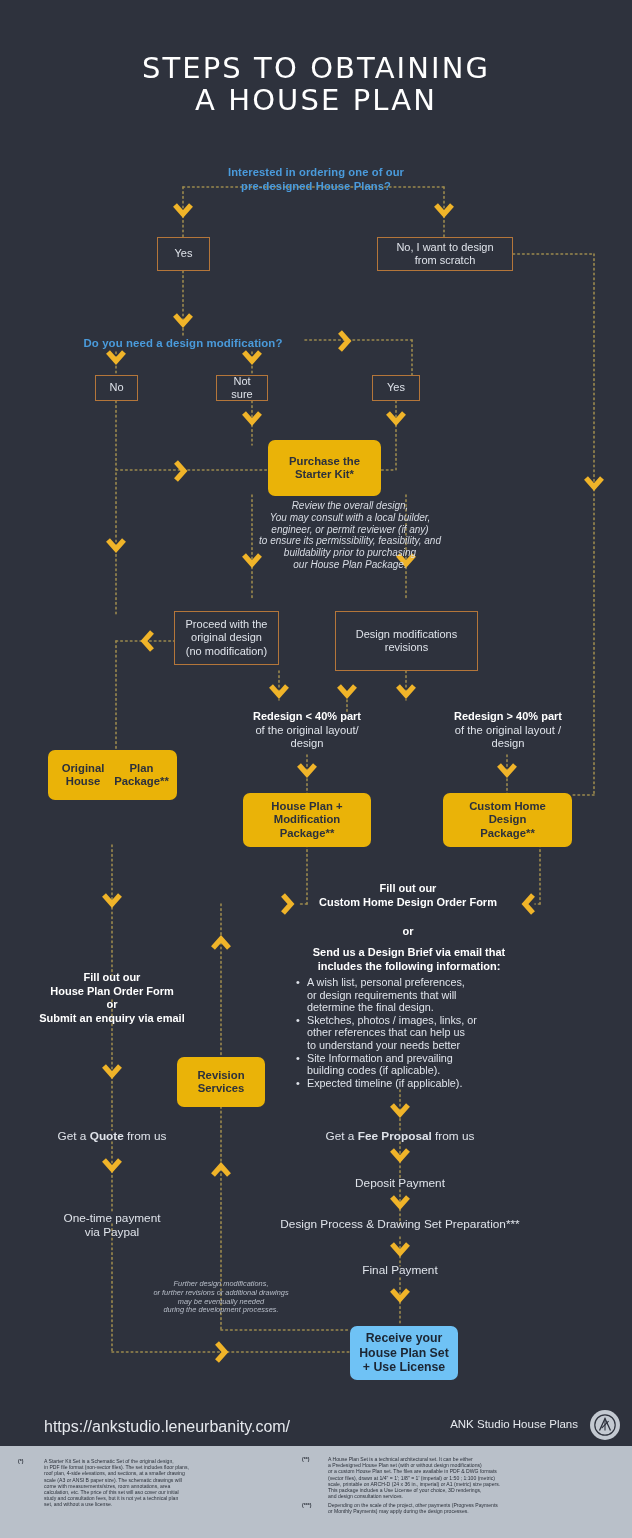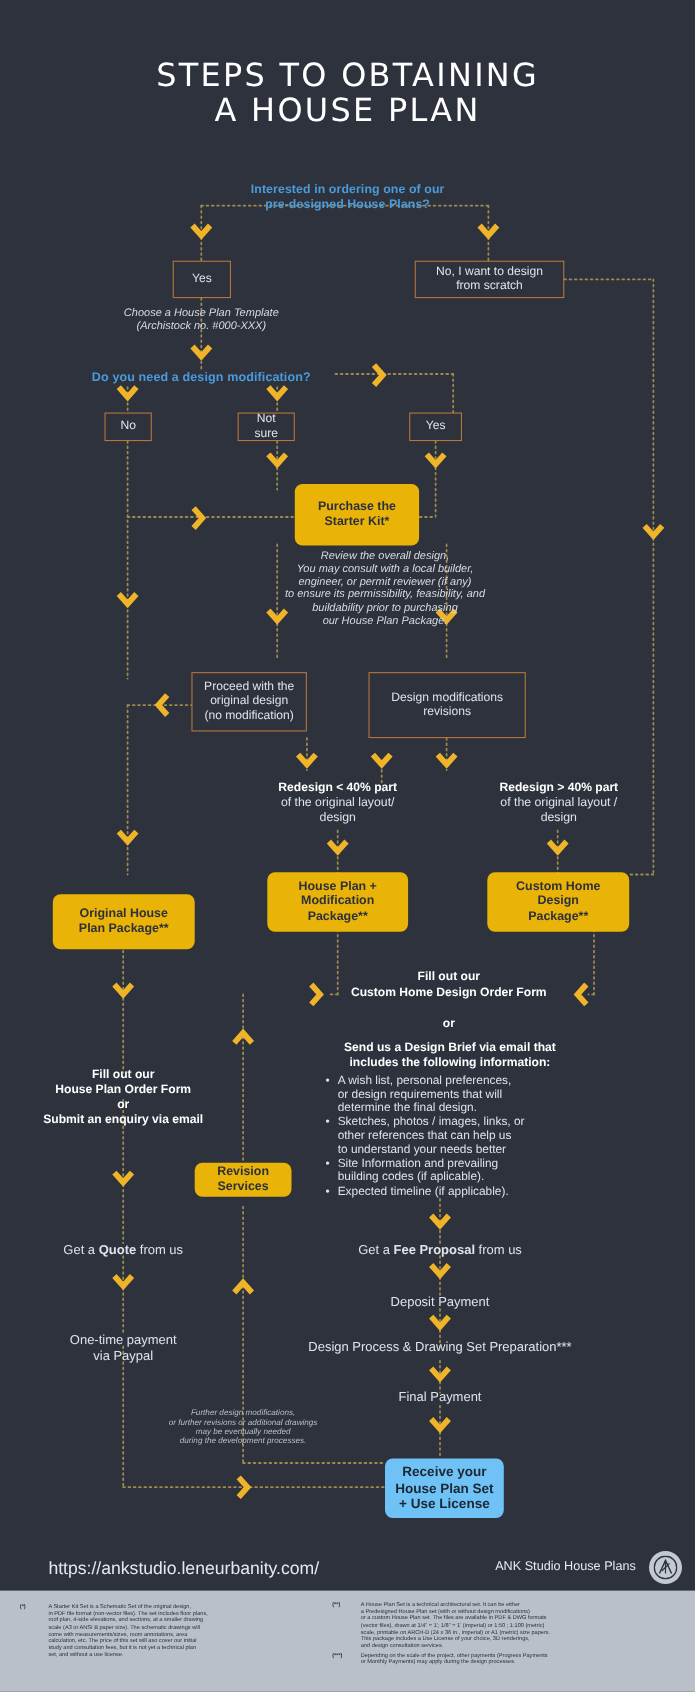--- a/index.html
+++ b/index.html
@@ -203,24 +203,20 @@
 
   <div class="abs obox" style="left:157px; top:237px; width:53px; height:34px;">
     <span>Yes</span>
   </div>
 
   <div class="abs obox" style="left:377px; top:237px; width:136px; height:34px; flex-direction:column;">
     <span>No, I want to design</span>
     <span>from scratch</span>
   </div>
 
-  <div class="abs ital" style="left:63px; top:279px; width:240px;">
-    <div>Choose a House Plan Template</div>
-    <div>(Archistock no. #000-XXX)</div>
-  </div>
 
   <div class="abs qhead" style="left:60px; top:337px; width:246px; font-size:11.4px;">
     <span>Do you need a design modification?</span>
   </div>
 
   <div class="abs obox" style="left:95px; top:375px; width:43px; height:26px;">
     <span>No</span>
   </div>
   <div class="abs obox" style="left:216px; top:375px; width:52px; height:26px;">
     <span>Not sure</span>
@@ -259,21 +255,21 @@
     <div class="sub-lbl">of the original layout/</div>
     <div class="sub-lbl">design</div>
   </div>
 
   <div class="abs" style="left:429px; top:710px; width:158px;">
     <div class="strong-lbl">Redesign &gt; 40% part</div>
     <div class="sub-lbl">of the original layout /</div>
     <div class="sub-lbl">design</div>
   </div>
 
-  <div class="abs lbox" style="left:48px; top:813px; width:129px; height:50px; flex-direction:column;align-items:center;">
+  <div class="abs lbox" style="left:48px; top:750px; width:129px; height:50px; flex-direction:row;align-items:center;">
     <span>Original House</span>
     <span>Plan Package**</span>
   </div>
 
   <div class="abs lbox" style="left:243px; top:793px; width:128px; height:54px; flex-direction:column;">
     <span>House Plan +</span>
     <span>Modification</span>
     <span>Package**</span>
   </div>
 
@@ -329,21 +325,21 @@
     </div>
   </div>
 
   <div class="abs" style="left:12px; top:971px; width:200px;">
     <div class="strong-lbl">Fill out our</div>
     <div class="strong-lbl">House Plan Order Form</div>
     <div class="strong-lbl">or</div>
     <div class="strong-lbl">Submit an enquiry via email</div>
   </div>
 
-  <div class="abs lbox" style="left:177px; top:1057px; width:88px; height:31px; flex-direction:column;">
+  <div class="abs lbox" style="left:177px; top:1057px; width:88px; height:50px; flex-direction:column;">
     <span>Revision</span>
     <span>Services</span>
   </div>
 
   <div class="abs plain" style="left:12px; top:1129px; width:200px;">
     <span>Get a </span><span class="bold">Quote</span><span> from us</span>
   </div>
 
   <div class="abs plain" style="left:12px; top:1211px; width:200px;">
     <div>One-time payment</div>

